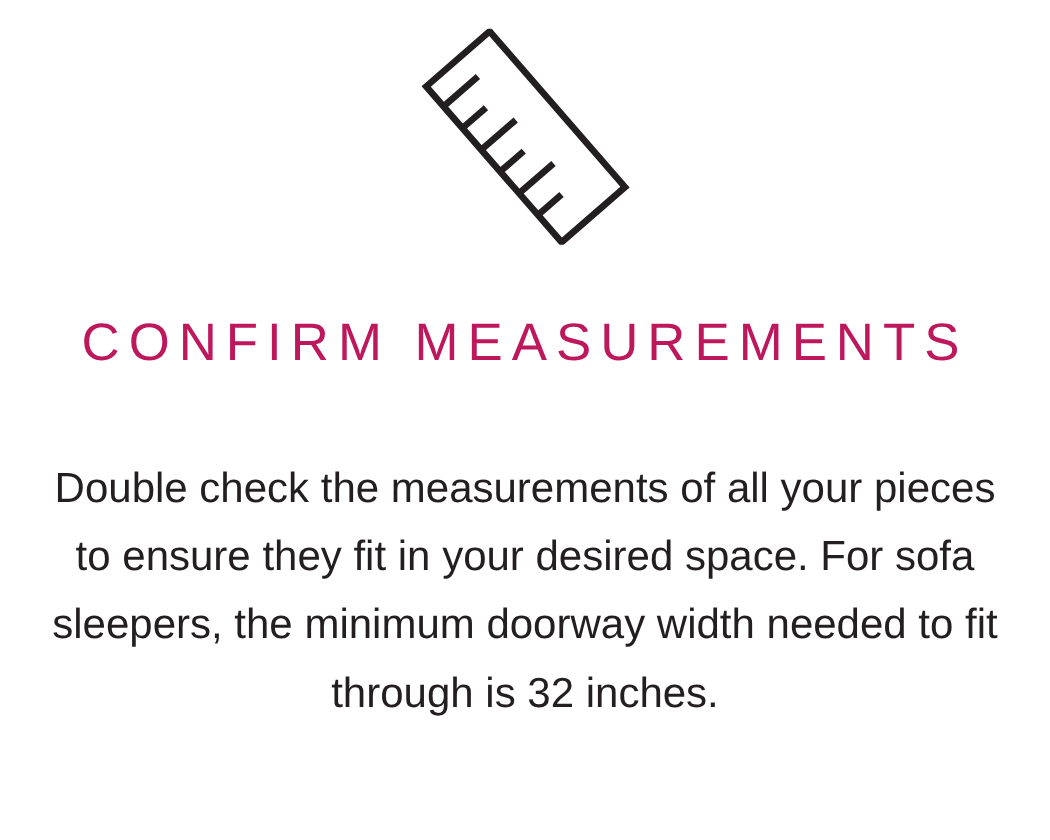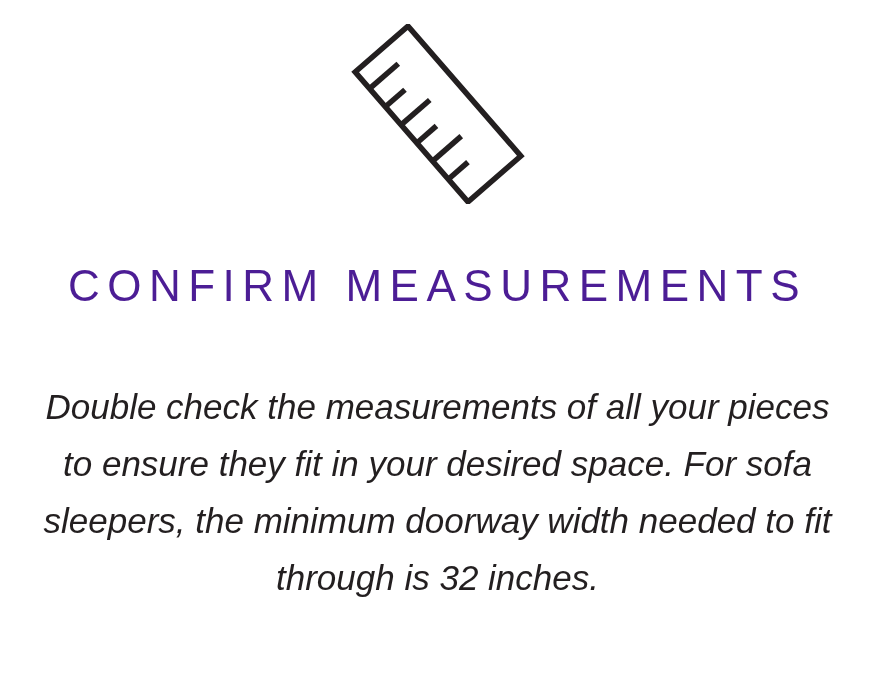--- a/index.html
+++ b/index.html
@@ -31,34 +31,33 @@
     justify-content: center;
   }
   .ruler-icon svg {
     display: block;
   }
   .headline {
     margin-top: 60px;
     font-size: 44px;
     font-weight: 400;
     letter-spacing: 7.5px;
-    color: #4c1d95;
+    color: #be185d;
     text-align: center;
     line-height: 1;
     white-space: nowrap;
   }
   .body-copy {
     margin-top: 42px;
     width: 800px;
     text-align: center;
     font-size: 35px;
     line-height: 1.62;
     color: #231f20;
     font-weight: 400;
-    font-style: italic;
   }
 </style>
 </head>
 <body>
 
 <div class="page">
 
   <div class="icon-wrap">
     <span class="ruler-icon">
       <svg width="210" height="180" viewBox="0 0 210 180" aria-hidden="true">

